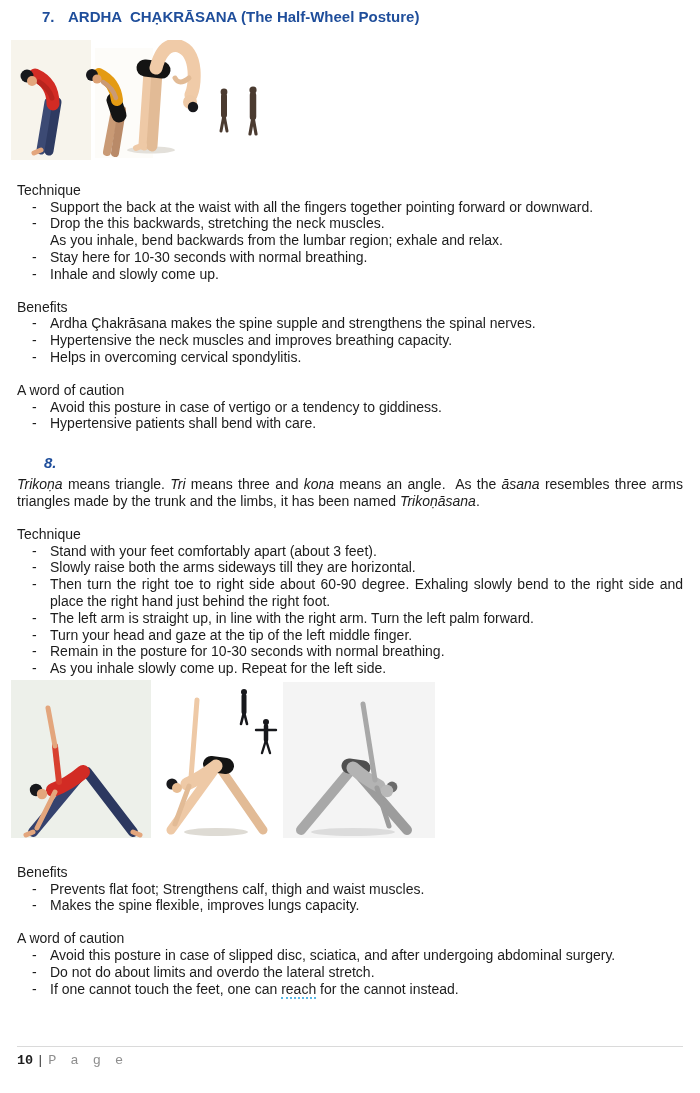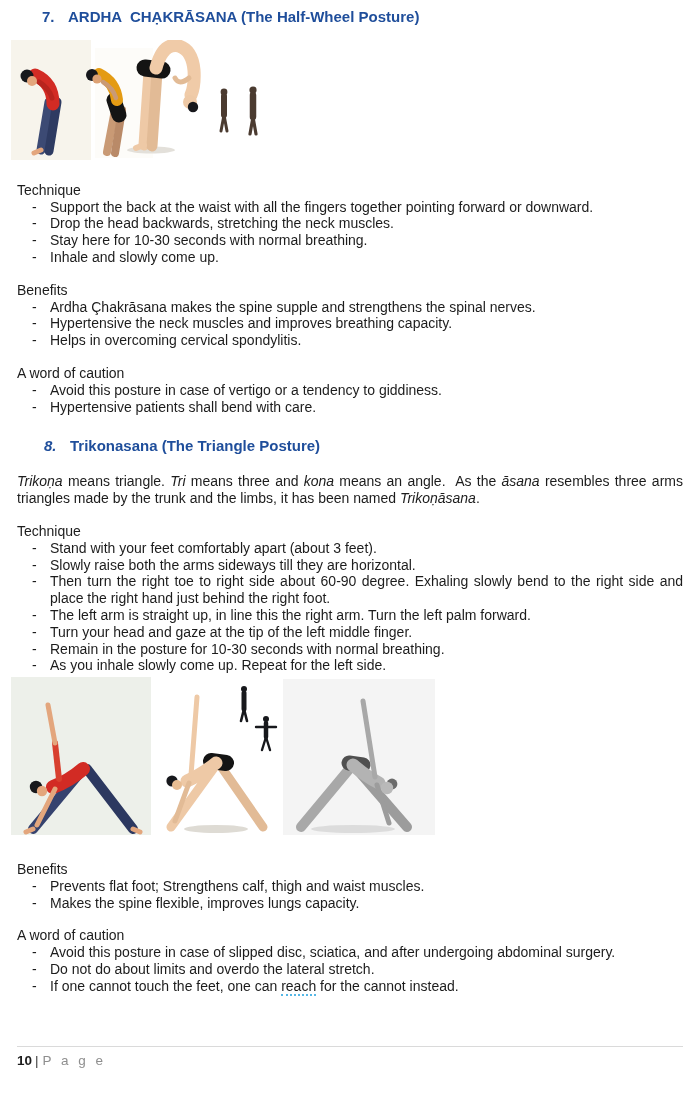--- a/index.html
+++ b/index.html
@@ -17,33 +17,34 @@
   .h-num { width:26px; flex:0 0 auto; }
   .h-num.italic { font-style:italic; }
   .keep-ws { white-space:pre-wrap; }
 
   .sub-heading { font-weight:normal; margin-top:16px; }
 
   .bullet-item { display:flex; }
   .bullet-item .dash { flex:0 0 auto; width:18px; margin-left:15px; }
   .bullet-item .bullet-text { flex:1; text-align:justify; }
 
-  .intro { margin-top:18px; text-align:justify; }
+  .intro { margin-top:4px; text-align:justify; }
   .intro .it { font-style:italic; }
 
   .figs { display:block; }
   .figs1 { margin:14px 0 0 -6px; }
   .figs2 { margin:3px 0 0 -6px; }
 
   .proof-underline { border-bottom:2px dotted #55b7e6; }
 
   .footer {
     position:absolute; left:17px; right:17px; top:1046px;
     border-top:1px solid #dadada; padding-top:6px;
     font-size:13.5px;
+    font-family:Liberation Mono, monospace;
   }
   .footer .pg-num { font-weight:bold; color:#1c1c1c; }
   .footer .pg-bar { color:#3a3a3a; margin:0 4px 0 3px; }
   .footer .pg-word { color:#8e8e8e; letter-spacing:3px; }
 </style>
 </head>
 <body>
 
 <div class="content">
 
@@ -101,21 +102,25 @@
   </div>
 
   <div class="sub-heading">Technique</div>
   <div class="bullets">
       <div class="bullet-item">
         <span class="dash">-</span>
         <span class="bullet-text">Support the back at the waist with all the fingers together pointing forward or downward.</span>
       </div>
       <div class="bullet-item">
         <span class="dash">-</span>
-        <span class="bullet-text">Drop the head backwards, stretching the neck muscles.</span>
+        <span class="bullet-text">Drop the this backwards, stretching the neck muscles.</span>
+      </div>
+      <div class="bullet-item">
+        <span class="dash"></span>
+        <span class="bullet-text">As you inhale, bend backwards from the lumbar region; exhale and relax.</span>
       </div>
       <div class="bullet-item">
         <span class="dash">-</span>
         <span class="bullet-text">Stay here for 10-30 seconds with normal breathing.</span>
       </div>
       <div class="bullet-item">
         <span class="dash">-</span>
         <span class="bullet-text">Inhale and slowly come up.</span>
       </div>
     </div>
@@ -143,42 +148,41 @@
         <span class="bullet-text">Avoid this posture in case of vertigo or a tendency to giddiness.</span>
       </div>
       <div class="bullet-item">
         <span class="dash">-</span>
         <span class="bullet-text">Hypertensive patients shall bend with care.</span>
       </div>
     </div>
 
   <div class="num-heading heading-8">
     <span class="h-num italic">8.</span>
-    <span>Trikonasana (The Triangle Posture)</span>
   </div>
 
   <p class="intro keep-ws"><span class="it">Trikoṇa</span><span> means triangle. </span><span class="it">Tri</span><span> means three and </span><span class="it">kona</span><span> means an angle.  As the </span><span class="it">āsana</span><span> resembles three arms triangles made by the trunk and the limbs, it has been named </span><span class="it">Trikoṇāsana</span><span>.</span></p>
 
   <div class="sub-heading">Technique</div>
   <div class="bullets">
       <div class="bullet-item">
         <span class="dash">-</span>
         <span class="bullet-text">Stand with your feet comfortably apart (about 3 feet).</span>
       </div>
       <div class="bullet-item">
         <span class="dash">-</span>
         <span class="bullet-text">Slowly raise both the arms sideways till they are horizontal.</span>
       </div>
       <div class="bullet-item">
         <span class="dash">-</span>
         <span class="bullet-text">Then turn the right toe to right side about 60-90 degree. Exhaling slowly bend to the right side and place the right hand just behind the right foot.</span>
       </div>
       <div class="bullet-item">
         <span class="dash">-</span>
-        <span class="bullet-text">The left arm is straight up, in line this the right arm. Turn the left palm forward.</span>
+        <span class="bullet-text">The left arm is straight up, in line with the right arm. Turn the left palm forward.</span>
       </div>
       <div class="bullet-item">
         <span class="dash">-</span>
         <span class="bullet-text">Turn your head and gaze at the tip of the left middle finger.</span>
       </div>
       <div class="bullet-item">
         <span class="dash">-</span>
         <span class="bullet-text">Remain in the posture for 10-30 seconds with normal breathing.</span>
       </div>
       <div class="bullet-item">

